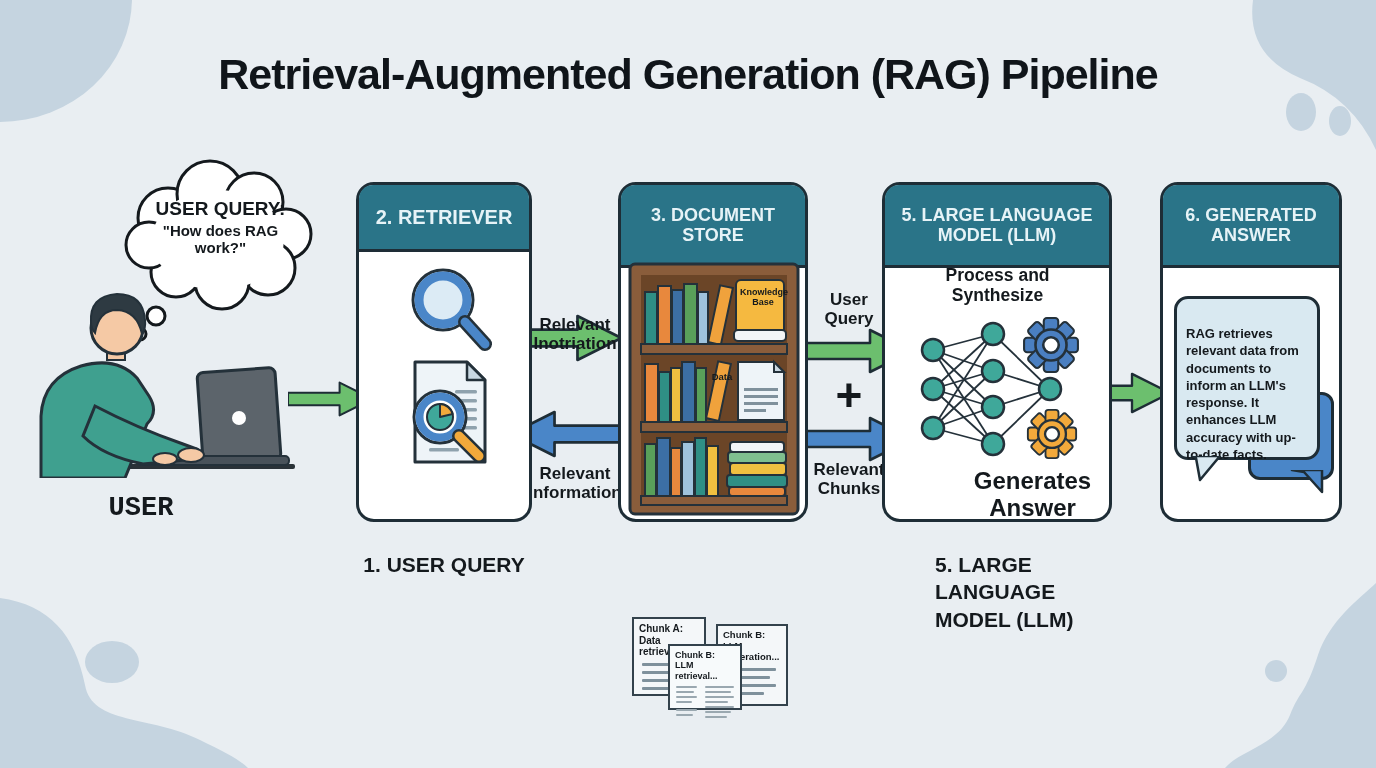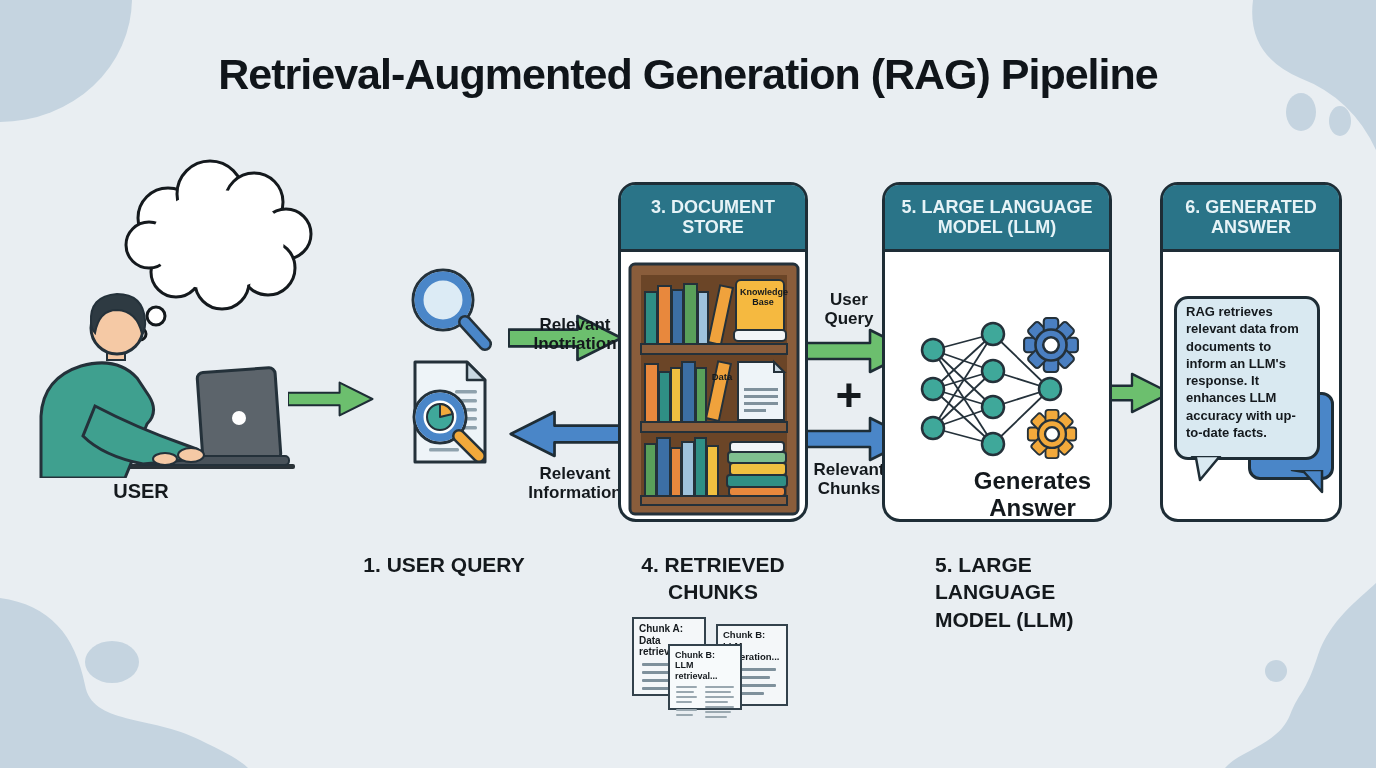--- a/index.html
+++ b/index.html
@@ -7,27 +7,27 @@
        font-family:"Liberation Sans", sans-serif;}
   .canvas{position:relative;width:1376px;height:768px;}
   .abs{position:absolute;}
   .title{left:0;top:50px;width:1376px;text-align:center;font-size:43px;
          font-weight:bold;letter-spacing:-1px;color:#10151a;}
   .card{background:#ffffff;border:3px solid #1e2d36;border-radius:18px;box-sizing:border-box;}
   .card-header{background:#2a7488;color:#e6f3f7;border-bottom:3px solid #1e2d36;
          border-radius:14px 14px 0 0;height:64px;display:flex;align-items:center;
          justify-content:center;text-align:center;font-weight:bold;line-height:1.12;}
   .hdr1{font-size:20px;}
-  .hdr2{font-size:18px;padding:0 6px;}
+  .hdr2{font-size:18px;padding:8px 6px;}
   .lbl{font-weight:bold;color:#14191d;text-align:center;line-height:1.12;}
   .f17{font-size:17px;}
   .f21{font-size:21px;line-height:1.3;}
   .plus{font-size:46px;font-weight:bold;color:#14191d;text-align:center;line-height:1;}
   .bubble-light{background:#d9e9f1;border:3px solid #1e2d36;border-radius:14px;
-         box-sizing:border-box;padding:4px 9px;font-weight:bold;font-size:13px;
+         box-sizing:border-box;padding:26px 9px;font-weight:bold;font-size:13px;
          line-height:1.33;color:#14191d;}
   .bubble-blue{background:#4a86c8;border:3px solid #1e2d36;border-radius:12px;box-sizing:border-box;}
   .chunk-doc{background:#f4f7f9;border:2px solid #33424c;box-sizing:border-box;padding:4px 5px;}
   .chunk-title{font-weight:bold;color:#14191d;line-height:1.15;}
   .tline{height:3px;background:#7f919c;border-radius:1px;margin:5px 3px 0 3px;}
   .mline{height:2px;background:#9aa8b0;border-radius:1px;margin:3px 1px 0 1px;}
   .booklabel{font-weight:bold;color:#14191d;text-align:center;line-height:1.1;}
 </style>
 </head>
 <body>
@@ -55,39 +55,43 @@
       <circle cx="170" cy="78" r="25"></circle>
       <circle cx="152" cy="112" r="27"></circle>
       <circle cx="106" cy="126" r="27"></circle>
       <circle cx="60" cy="116" r="25"></circle>
       <circle cx="33" cy="89" r="23"></circle>
     </g>
     <ellipse cx="102" cy="84" rx="66" ry="50" fill="#ffffff"></ellipse>
     <circle cx="40" cy="160" r="9" fill="#ffffff" stroke="#14191d" stroke-width="3"></circle>
     <circle cx="24" cy="178" r="6" fill="#ffffff" stroke="#14191d" stroke-width="3"></circle>
   </svg>
+  <div class="abs" style="left:148px;top:198px;width:145px;text-align:center;">
+    <div style="font-size:19px;font-weight:bold;color:#14191d;">USER QUERY:</div>
+    <div style="font-size:15px;font-weight:bold;color:#14191d;line-height:1.15;margin-top:2px;">"How does RAG work?"</div>
+  </div>
 
   <svg class="abs" style="left:25px;top:278px;" width="270" height="200" viewBox="0 0 270 200">
     <rect x="88" y="186" width="182" height="5" rx="2" fill="#2a3238"></rect>
     <g>
       <rect x="175" y="92" width="78" height="92" rx="6" fill="#5c646b" stroke="#24313a" stroke-width="3" transform="rotate(-4 214 138)"></rect>
       <circle cx="214" cy="140" r="7" fill="#ffffff"></circle>
       <rect x="112" y="178" width="152" height="9" rx="4" fill="#49525a" stroke="#24313a" stroke-width="2"></rect>
     </g>
     <g>
       <rect x="82" y="66" width="18" height="16" fill="#f5c9a5" stroke="#24313a" stroke-width="2"></rect>
       <circle cx="92" cy="50" r="26" fill="#f5c9a5" stroke="#24313a" stroke-width="3"></circle>
       <path d="M66,45 Q64,18 92,16 Q118,16 120,42 Q121,50 117,56 Q112,33 92,32 Q74,32 70,55 Q66,50 66,45 Z" fill="#2e3a42" stroke="#24313a" stroke-width="2"></path>
       <path d="M16,200 L16,138 Q18,100 56,88 Q92,78 112,100 L124,118 Q134,134 122,146 L100,200 Z" fill="#3fa08f" stroke="#24313a" stroke-width="3"></path>
       <path d="M70,128 Q112,150 158,166 L172,171 Q179,177 170,181 L118,186 Q78,178 58,158 Z" fill="#3fa08f" stroke="#24313a" stroke-width="3"></path>
       <ellipse cx="166" cy="177" rx="13" ry="7" fill="#f5c9a5" stroke="#24313a" stroke-width="2"></ellipse>
       <ellipse cx="140" cy="181" rx="12" ry="6" fill="#f5c9a5" stroke="#24313a" stroke-width="2"></ellipse>
     </g>
   </svg>
-  <div class="abs lbl" style="left:95px;top:480px;width:92px;font-size:20px;">USER</div>
+  <div class="abs lbl" style="left:95px;top:493px;width:92px;font-size:27px;font-family:Liberation Mono, monospace;">USER</div>
 
   <svg class="abs" style="left:288px;top:376px;" width="86" height="46" viewBox="0 0 110 46">
     <polygon points="0,15 66,15 66,2 108,23 66,44 66,31 0,31" fill="#6cbf6e" stroke="#1e2d36" stroke-width="2.6" stroke-linejoin="round"></polygon>
   </svg>
   <svg class="abs" style="left:508px;top:314px;" width="116" height="48" viewBox="0 0 110 46">
     <polygon points="0,15 66,15 66,2 108,23 66,44 66,31 0,31" fill="#6cbf6e" stroke="#1e2d36" stroke-width="2.6" stroke-linejoin="round"></polygon>
   </svg>
   <svg class="abs" style="left:508px;top:410px;" width="116" height="48" viewBox="0 0 110 46">
     <polygon points="110,15 44,15 44,2 2,23 44,44 44,31 110,31" fill="#4a86c8" stroke="#1e2d36" stroke-width="2.6" stroke-linejoin="round"></polygon>
   </svg>
@@ -100,20 +104,23 @@
   <svg class="abs" style="left:1072px;top:370px;" width="100" height="46" viewBox="0 0 110 46">
     <polygon points="0,15 66,15 66,2 108,23 66,44 66,31 0,31" fill="#6cbf6e" stroke="#1e2d36" stroke-width="2.6" stroke-linejoin="round"></polygon>
   </svg>
 
   <div class="abs lbl f17" style="left:515px;top:268px;width:120px;margin-top:47px;">Relevant Inotriation</div>
   <div class="abs lbl f17" style="left:512px;top:464px;width:126px;">Relevant Information</div>
   <div class="abs lbl f17" style="left:814px;top:290px;width:70px;">User Query</div>
   <div class="abs plus" style="left:822px;top:372px;width:54px;">+</div>
   <div class="abs lbl f17" style="left:806px;top:460px;width:86px;">Relevant Chunks</div>
 
+  <div class="abs card" style="left:356px;top:182px;width:176px;height:340px;">
+    <div class="card-header hdr1">2. RETRIEVER</div>
+  </div>
   <svg class="abs" style="left:405px;top:262px;" width="92" height="96" viewBox="0 0 92 96">
     <circle cx="38" cy="38" r="30" fill="#d7e7f2" stroke="#24313a" stroke-width="3"></circle>
     <circle cx="38" cy="38" r="24" fill="#dcebf5" stroke="#4a86c8" stroke-width="9"></circle>
     <line x1="60" y1="60" x2="80" y2="82" stroke="#24313a" stroke-width="14" stroke-linecap="round"></line>
     <line x1="60" y1="60" x2="80" y2="82" stroke="#4a86c8" stroke-width="9" stroke-linecap="round"></line>
   </svg>
   <svg class="abs" style="left:405px;top:356px;" width="95" height="118" viewBox="0 0 95 118">
     <path d="M10,6 L62,6 L80,24 L80,106 L10,106 Z" fill="#eef4f8" stroke="#24313a" stroke-width="3" stroke-linejoin="round"></path>
     <path d="M62,6 L62,24 L80,24 Z" fill="#c9d8e2" stroke="#24313a" stroke-width="2.5" stroke-linejoin="round"></path>
     <g fill="#8fa2ad">
@@ -183,20 +190,21 @@
       <rect x="101" y="225" width="56" height="9" rx="3" fill="#e8883d"></rect>
     </g>
     <rect x="13" y="234" width="146" height="9" fill="#8a5d3b" stroke="#24313a" stroke-width="2"></rect>
   </svg>
   <div class="abs booklabel" style="left:740px;top:288px;width:46px;font-size:9px;">Knowledge Base</div>
   <div class="abs booklabel" style="left:700px;top:372px;width:44px;font-size:9.5px;">Data</div>
 
   <div class="abs card" style="left:882px;top:182px;width:230px;height:340px;">
     <div class="card-header hdr2">5. LARGE LANGUAGE MODEL (LLM)</div>
   </div>
+  <div class="abs lbl" style="left:915px;top:266px;width:165px;font-size:17.5px;">Process and Synthesize</div>
   <svg class="abs" style="left:898px;top:308px;" width="190" height="162" viewBox="0 0 190 162">
     <g stroke="#24313a" stroke-width="1.8">
       <line x1="35" y1="42" x2="95" y2="26"></line>
         <line x1="35" y1="42" x2="95" y2="63"></line>
       <line x1="35" y1="42" x2="95" y2="99"></line>
         <line x1="35" y1="42" x2="95" y2="136"></line>
       <line x1="35" y1="81" x2="95" y2="26"></line>
         <line x1="35" y1="81" x2="95" y2="63"></line>
       <line x1="35" y1="81" x2="95" y2="99"></line>
         <line x1="35" y1="81" x2="95" y2="136"></line>
@@ -252,21 +260,20 @@
   <div class="abs bubble-blue" style="left:1248px;top:392px;width:86px;height:88px;"></div>
   <svg class="abs" style="left:1290px;top:470px;" width="34" height="24" viewBox="0 0 34 24">
     <path d="M2,0 L32,0 L32,22 L14,2 Z" fill="#4a86c8" stroke="#1e2d36" stroke-width="2.5" stroke-linejoin="round"></path>
   </svg>
   <div class="abs bubble-light" style="left:1174px;top:296px;width:146px;height:164px;">RAG retrieves relevant data from documents to inform an LLM's response. It enhances LLM accuracy with up-to-date facts.</div>
   <svg class="abs" style="left:1190px;top:456px;" width="34" height="26" viewBox="0 0 34 26">
     <path d="M2,0 L30,0 L10,24 L6,2 Z" fill="#d9e9f1" stroke="#1e2d36" stroke-width="2.5" stroke-linejoin="round"></path>
   </svg>
 
   <div class="abs lbl f21" style="left:356px;top:551px;width:176px;">1. USER QUERY</div>
-  <div class="abs lbl f21" style="left:628px;top:551px;width:170px;">4. RETRIEVED CHUNKS</div>
   <div class="abs lbl f21" style="left:935px;top:551px;width:150px;text-align:left;">5. LARGE LANGUAGE MODEL (LLM)</div>
 
   <div class="abs chunk-doc" style="left:632px;top:617px;width:74px;height:79px;">
     <div class="chunk-title" style="font-size:10px;">Chunk A: Data retrieval...</div>
     <div class="tline" style="width:52px;"></div>
     <div class="tline" style="width:46px;"></div>
     <div class="tline" style="width:52px;"></div>
     <div class="tline" style="width:40px;"></div>
   </div>
   <div class="abs chunk-doc" style="left:716px;top:624px;width:72px;height:82px;">

